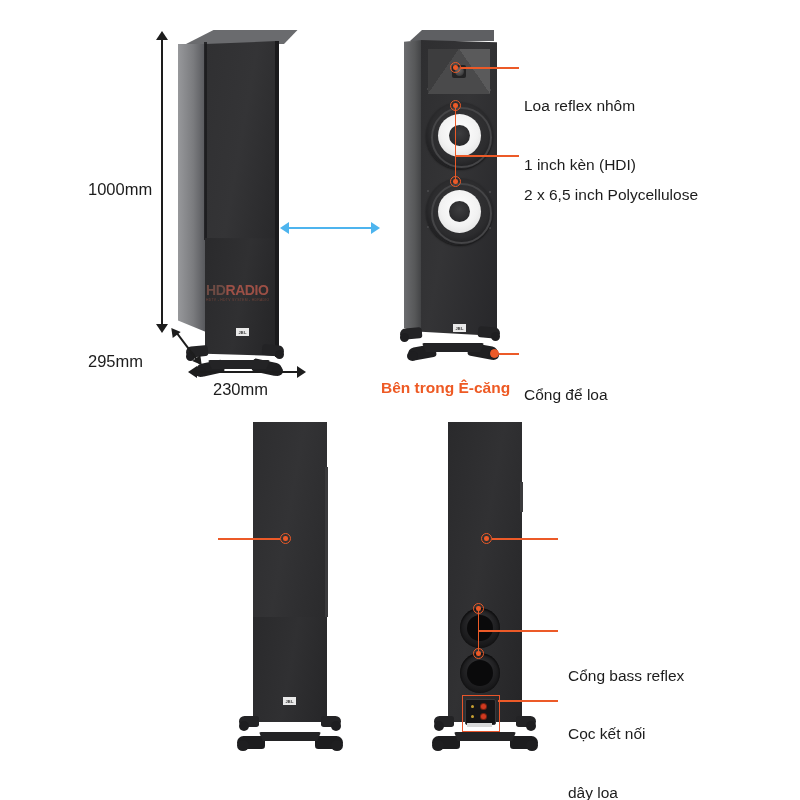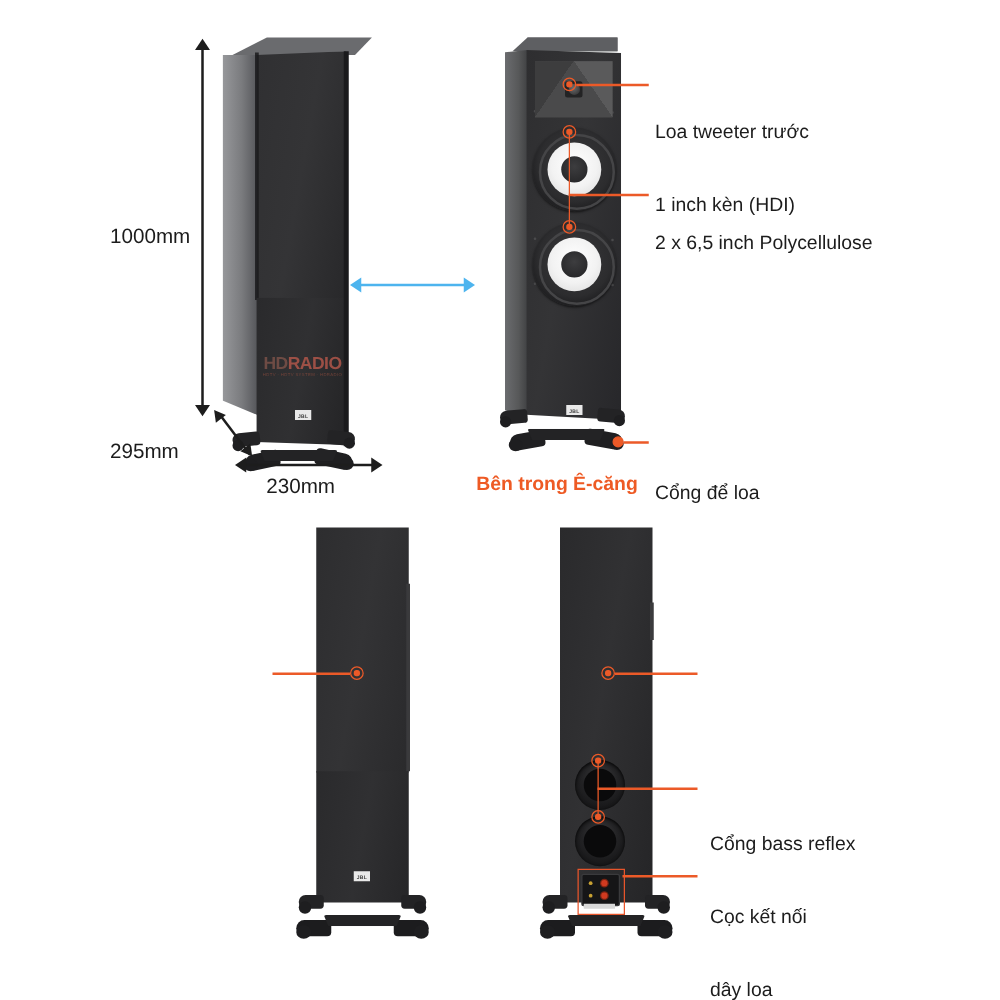--- a/index.html
+++ b/index.html
@@ -19,21 +19,21 @@
   
   .plinth{position:absolute;background:#2a2a2c;border-radius:2px;}
   .foot{position:absolute;background:#242426;border-radius:46% 46% 52% 52%/60% 60% 40% 40%;}
   .foot-b{position:absolute;background:#1e1e20;border-radius:50%;}
 
   
   .jbl{position:absolute;background:#e9e9e9;display:flex;align-items:center;justify-content:center;
        font-size:4px;letter-spacing:.2px;color:#3a3a3a;font-weight:700;font-family:"Liberation Sans",sans-serif;}
 
   
-  .hdradio{position:absolute;text-align:center;line-height:1;user-select:none;}
+  .hdradio{position:absolute;text-align:left;line-height:1;user-select:none;}
   .hdradio .l1{font-size:14px;font-weight:700;letter-spacing:-.4px;color:#7a5148;opacity:.85;}
   .hdradio .l1 b{color:#b0564a;}
   .hdradio .l2{font-size:3.4px;letter-spacing:.3px;color:#8a4a3c;opacity:.75;margin-top:2px;}
 
   
   .horn{position:absolute;background:#4d4d4d;}
   .woofer{position:absolute;border-radius:50%;
       background:radial-gradient(circle at 50% 45%, #3a3a3c 0%, #2c2c2e 58%, #202022 72%, #18181a 100%);
       box-shadow:0 1px 2px rgba(0,0,0,.6);}
   .woofer .cone{position:absolute;border-radius:50%;
@@ -212,21 +212,21 @@
       <div class="foot-b" style="left:91px;top:2px;width:9px;height:9px;"></div>
       <div class="foot" style="left:68px;top:15px;width:30px;height:13px;background:#1f1f21;border-radius:4px 8px 8px 4px;transform:rotate(10deg);"></div>
       <div class="foot-b" style="left:88px;top:20px;width:11px;height:10px;"></div>
       <div class="plinth" style="left:22px;top:13px;width:62px;height:9px;background:#232325;clip-path:polygon(0 0,100% 0,94% 100%,6% 100%);"></div>
     </div>
   </div>
 
   <div class="dot" style="left:450px;top:62px;"></div>
   <div class="lead" style="left:461px;top:67px;width:58px;"></div>
   <div class="callout-text" style="left:524px;top:56px;">
-    <div>Loa tweeter trước</div>
+    <div>Loa reflex nhôm</div>
     <div>1 inch kèn (HDI)</div>
   </div>
 
   <div class="dot" style="left:450px;top:100px;"></div>
   <div class="dot" style="left:450px;top:176px;"></div>
   <div class="lead-v" style="left:454.7px;top:105px;height:76px;"></div>
   <div class="lead" style="left:455px;top:155px;width:64px;"></div>
   <div class="callout-text" style="left:524px;top:145px;">
     <div>2 x 6,5 inch Polycellulose</div>
   </div>

